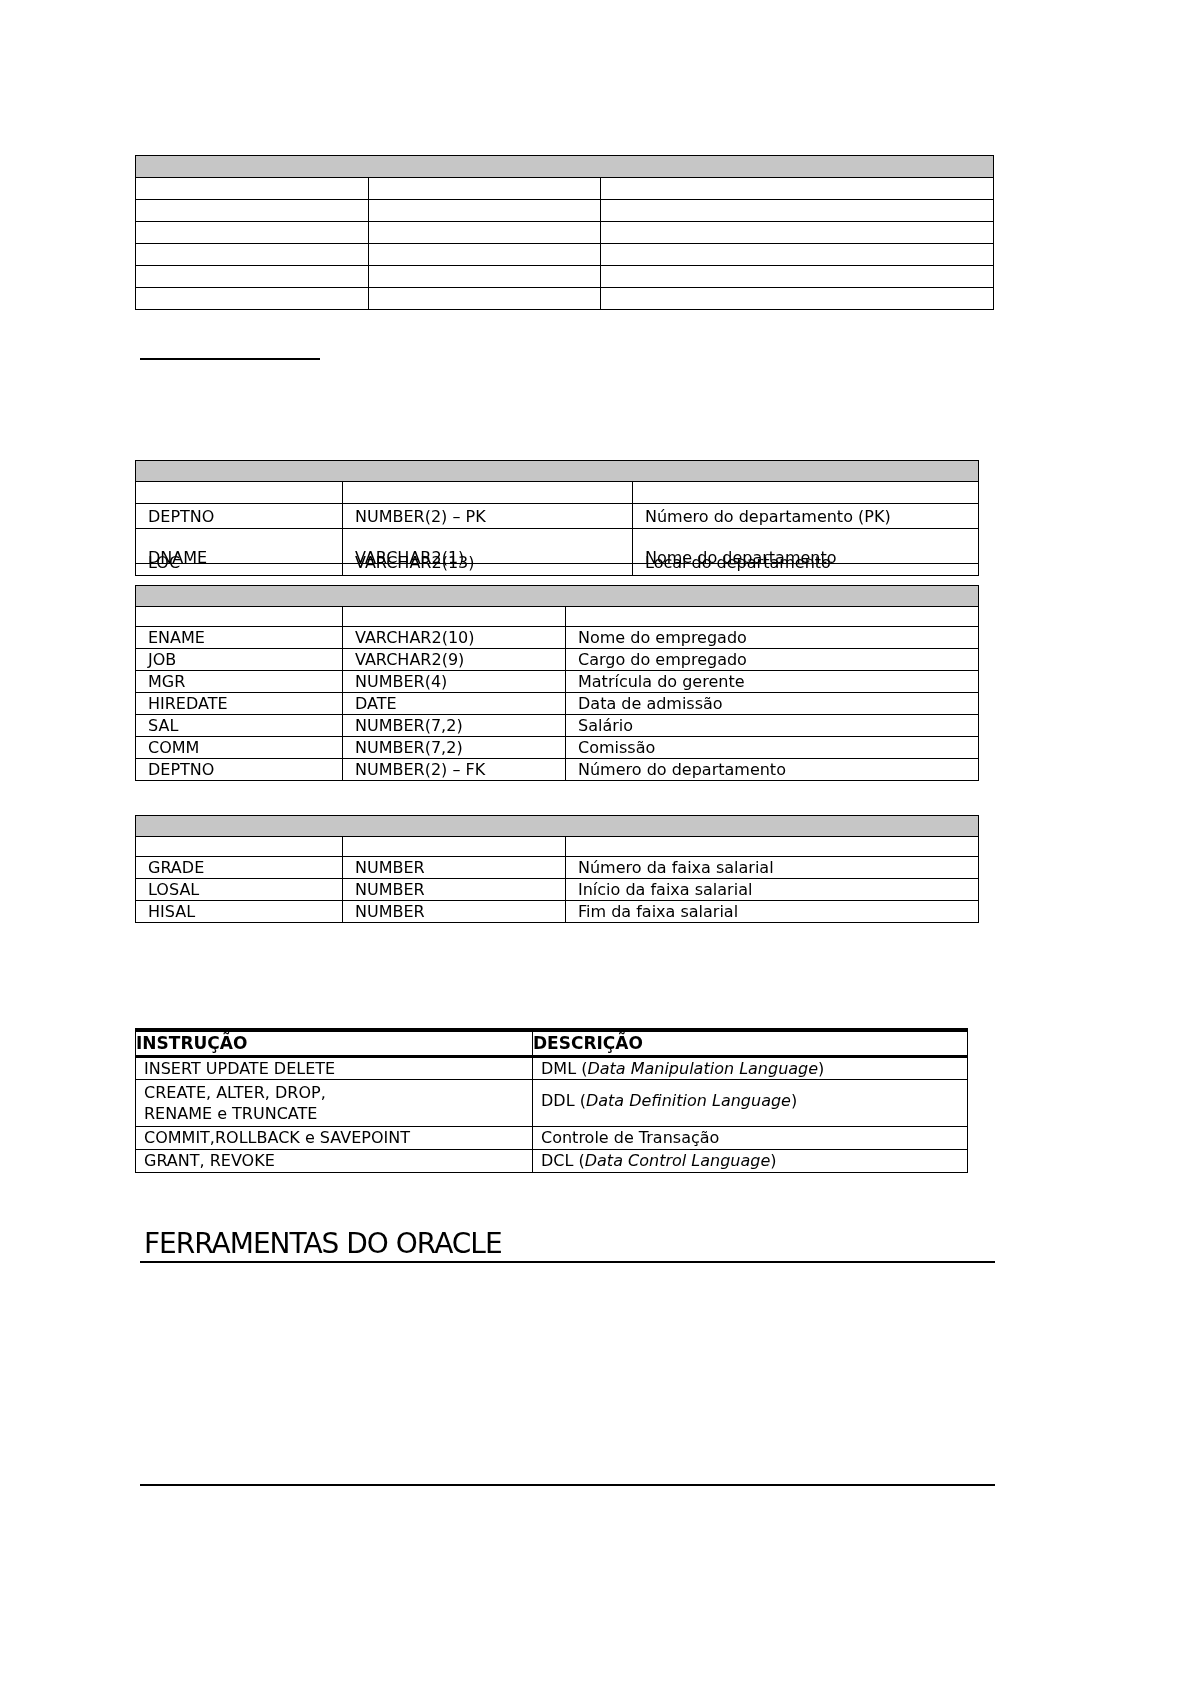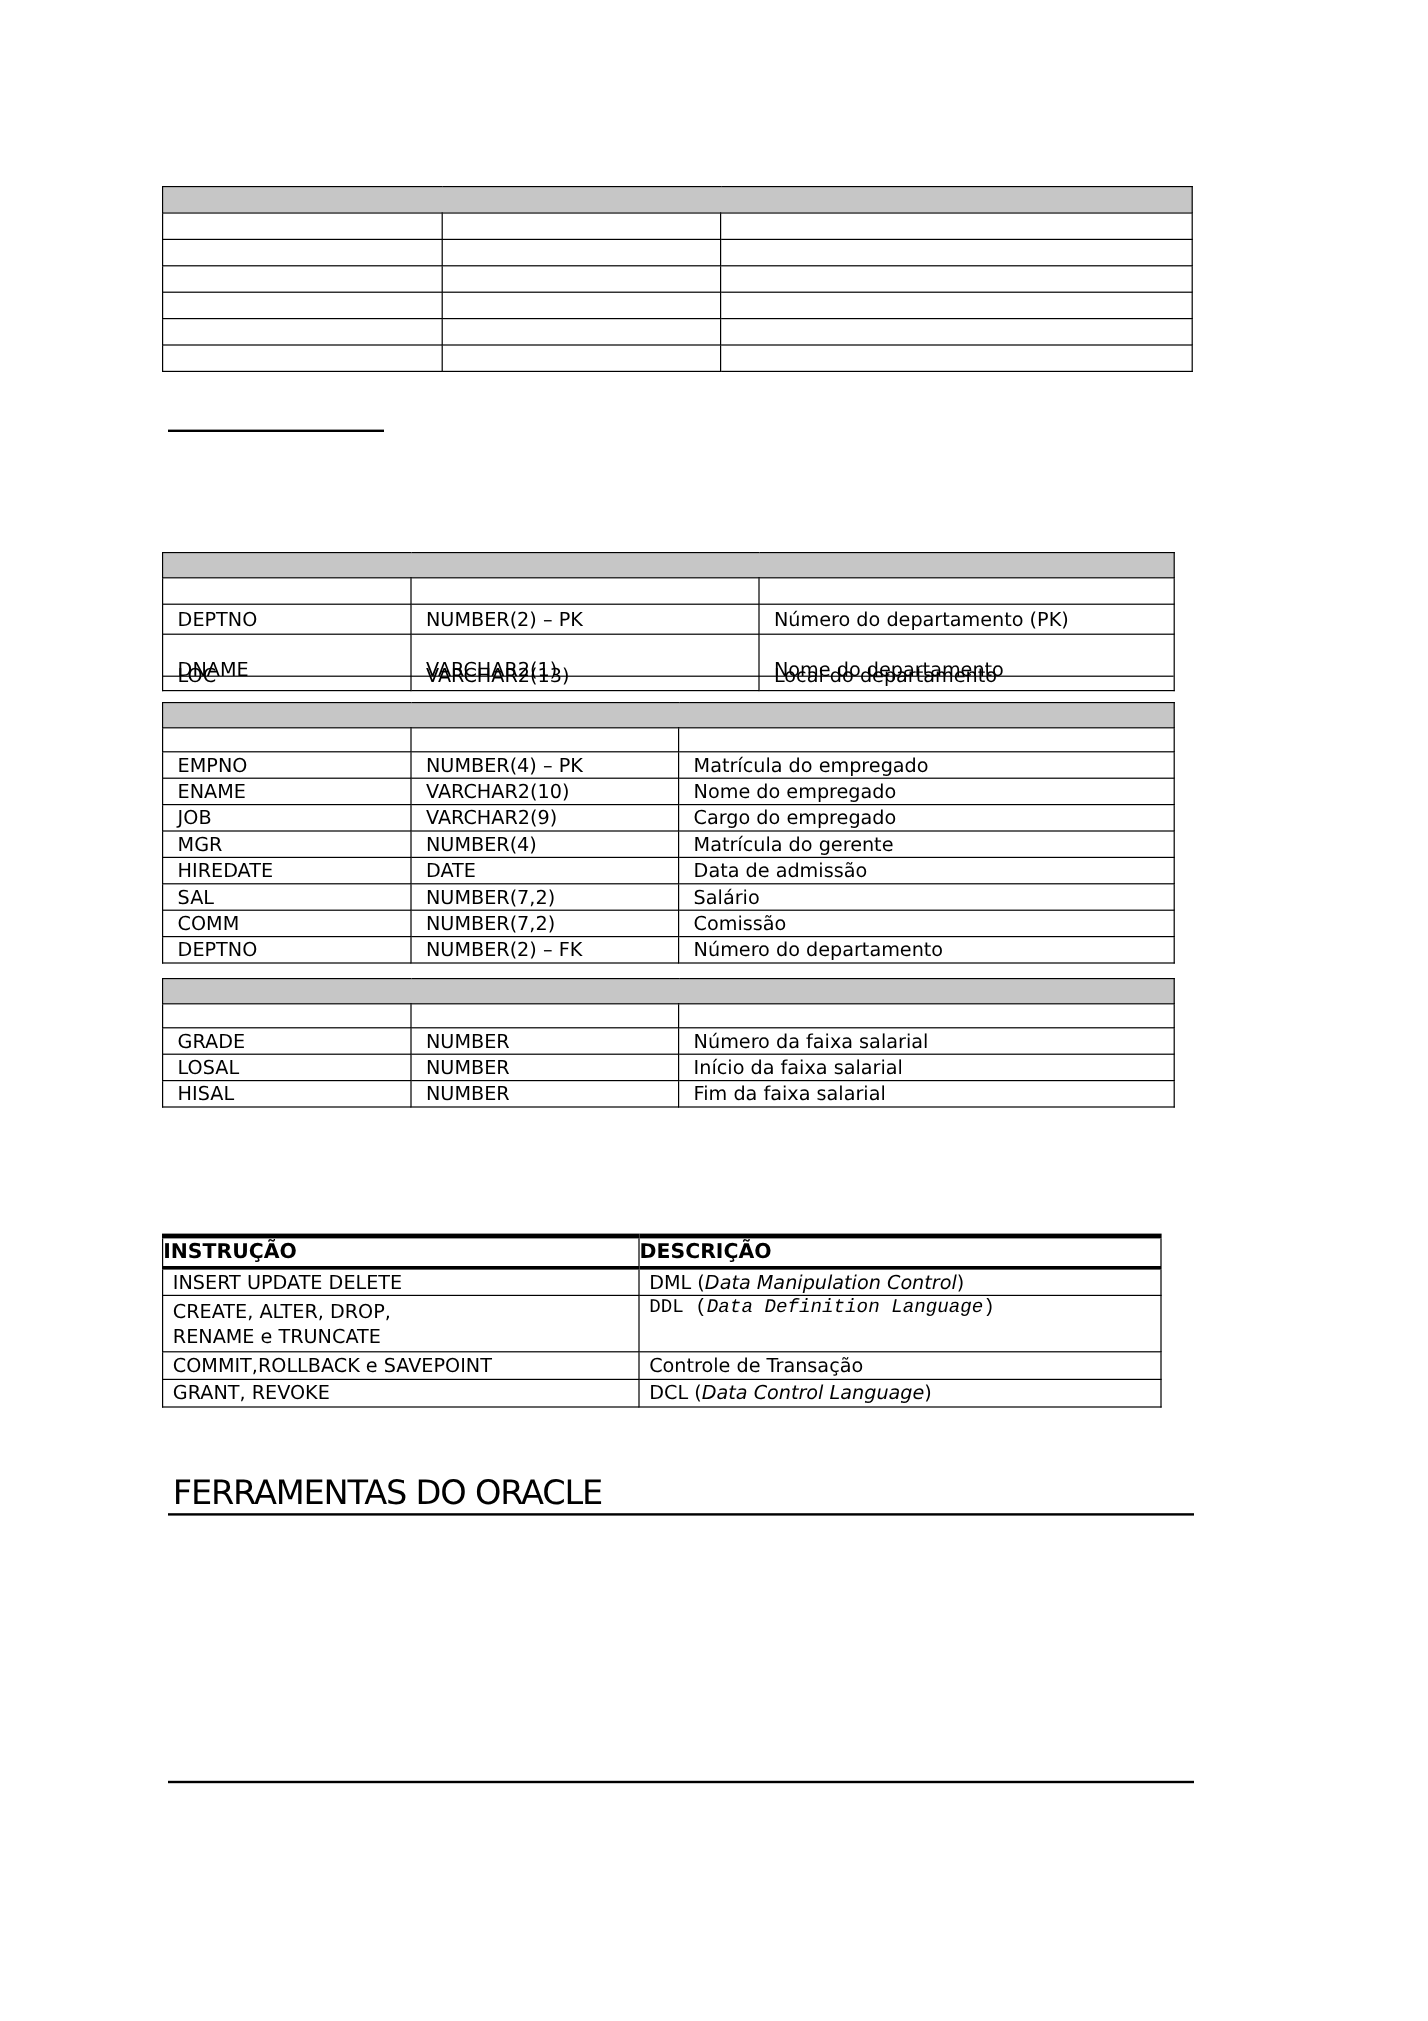--- a/index.html
+++ b/index.html
@@ -149,25 +149,20 @@
     <tbody>
         <tr>
           <td colspan="3" class="gray h21"></td>
         </tr>
     <tr>
           <td class="h20"></td>
           <td class="h20"></td>
           <td class="h20"></td>
         </tr>
     <tr>
-      <td class="h22">EMPNO</td>
-      <td class="h22">NUMBER(4) – PK</td>
-      <td class="h22">Matrícula do empregado</td>
-    </tr>
-    <tr>
       <td class="h22">ENAME</td>
       <td class="h22">VARCHAR2(10)</td>
       <td class="h22">Nome do empregado</td>
     </tr>
     <tr>
       <td class="h22">JOB</td>
       <td class="h22">VARCHAR2(9)</td>
       <td class="h22">Cargo do empregado</td>
     </tr>
     <tr>
@@ -236,26 +231,26 @@
         <col style="width:397px">
         <col style="width:435px">
       </colgroup>
     <tbody>
         <tr>
       <td class="sqlh">INSTRUÇÃO</td>
       <td class="sqlh">DESCRIÇÃO</td>
     </tr>
     <tr>
       <td class="h23">INSERT UPDATE DELETE</td>
-      <td class="h23"><span>DML (</span><span class="it">Data Manipulation Control</span><span>)</span></td>
+      <td class="h23"><span>DML (</span><span class="it">Data Manipulation Language</span><span>)</span></td>
     </tr>
     <tr>
       <td class="h46 pre">CREATE, ALTER, DROP,
 RENAME e TRUNCATE</td>
-      <td class="h46" style="vertical-align:top; padding-top:0;font-family:Liberation Mono, monospace;"><span>DDL (</span><span class="it">Data Definition Language</span><span>)</span></td>
+      <td class="h46" style="vertical-align:top; padding-top:11px;"><span>DDL (</span><span class="it">Data Definition Language</span><span>)</span></td>
     </tr>
     <tr>
       <td class="h23">COMMIT,ROLLBACK e SAVEPOINT</td>
       <td class="h23"><span>Controle de Transação</span><span class="it"></span><span></span></td>
     </tr>
     <tr>
       <td class="h23">GRANT, REVOKE</td>
       <td class="h23"><span>DCL (</span><span class="it">Data Control Language</span><span>)</span></td>
     </tr>
   </tbody>

